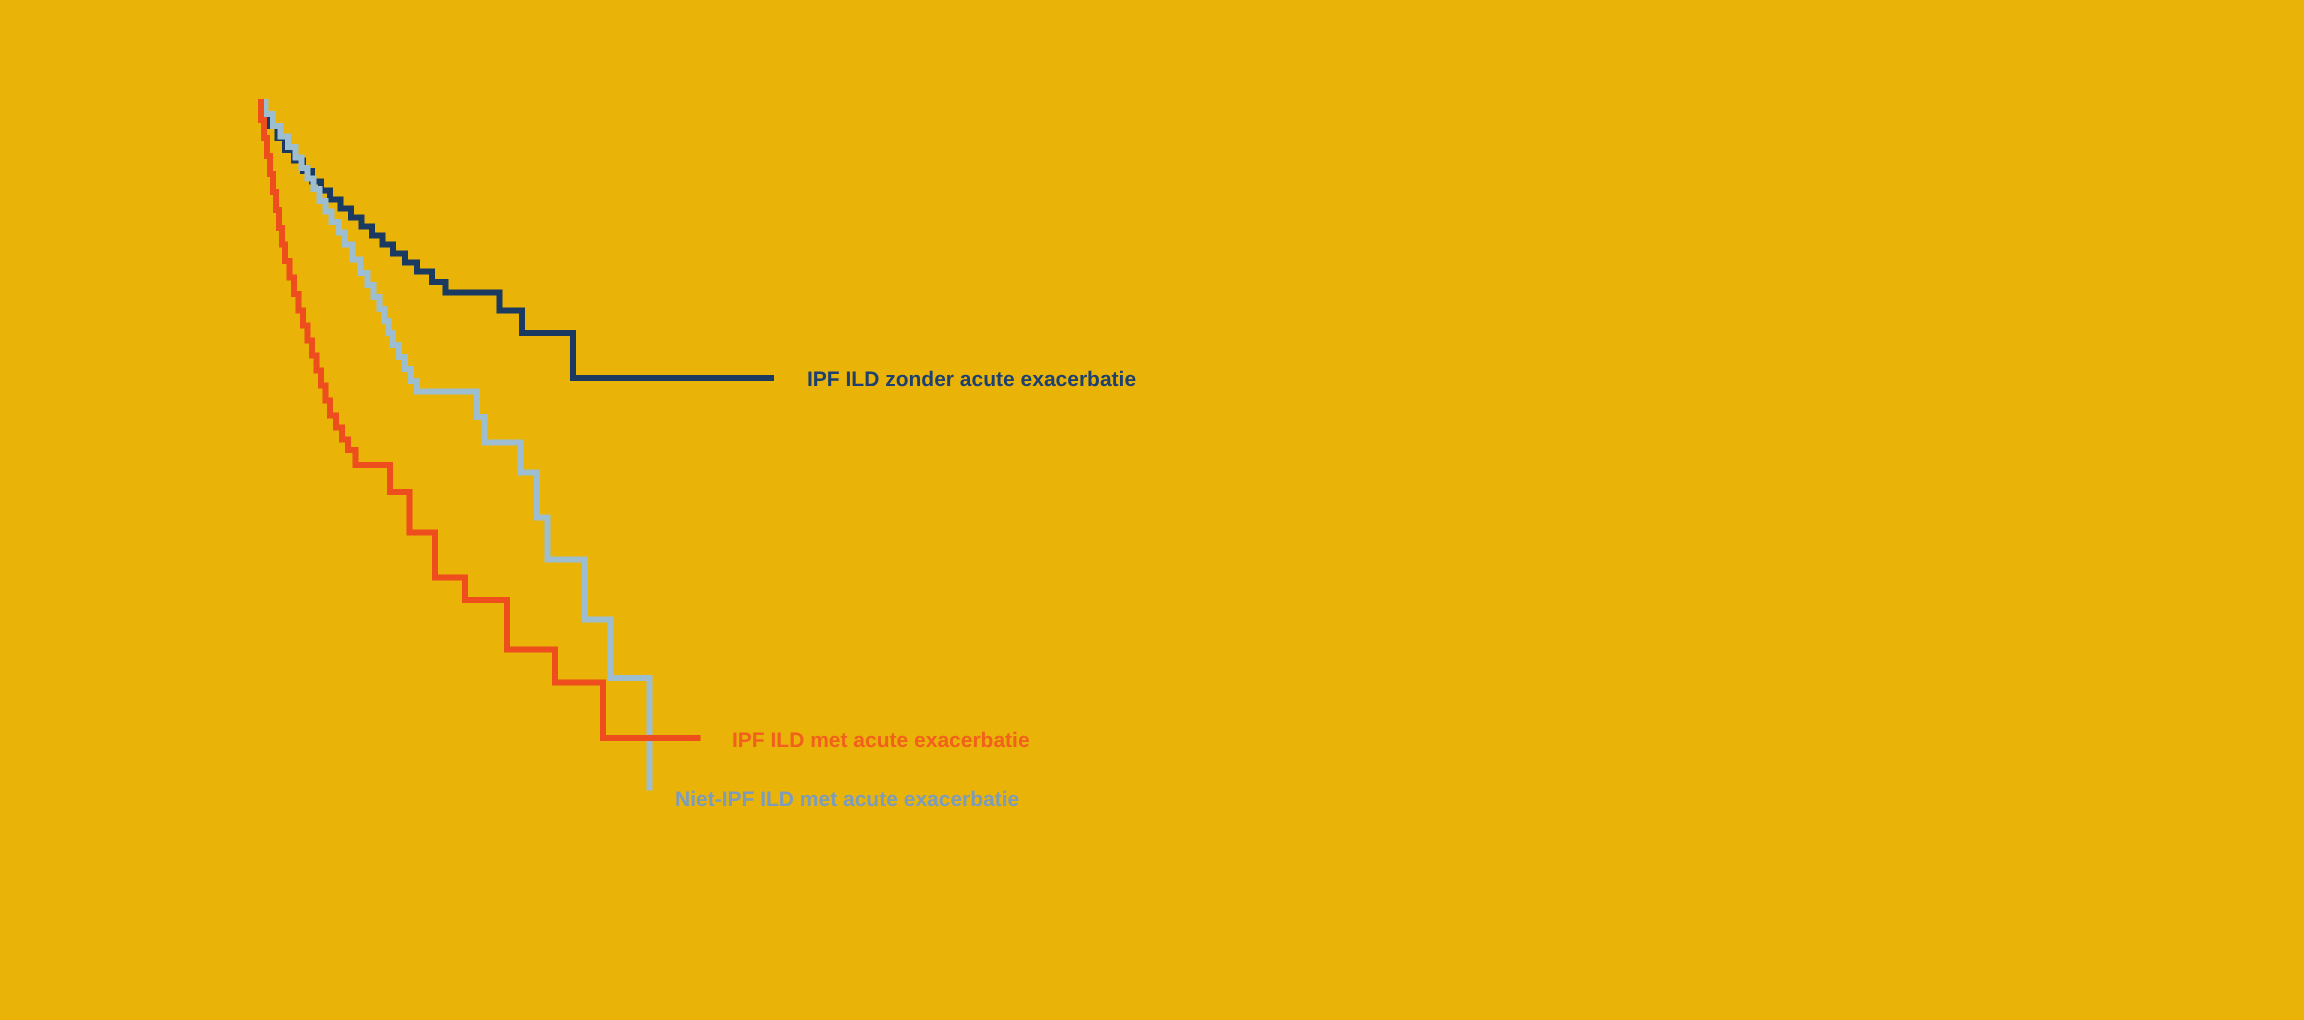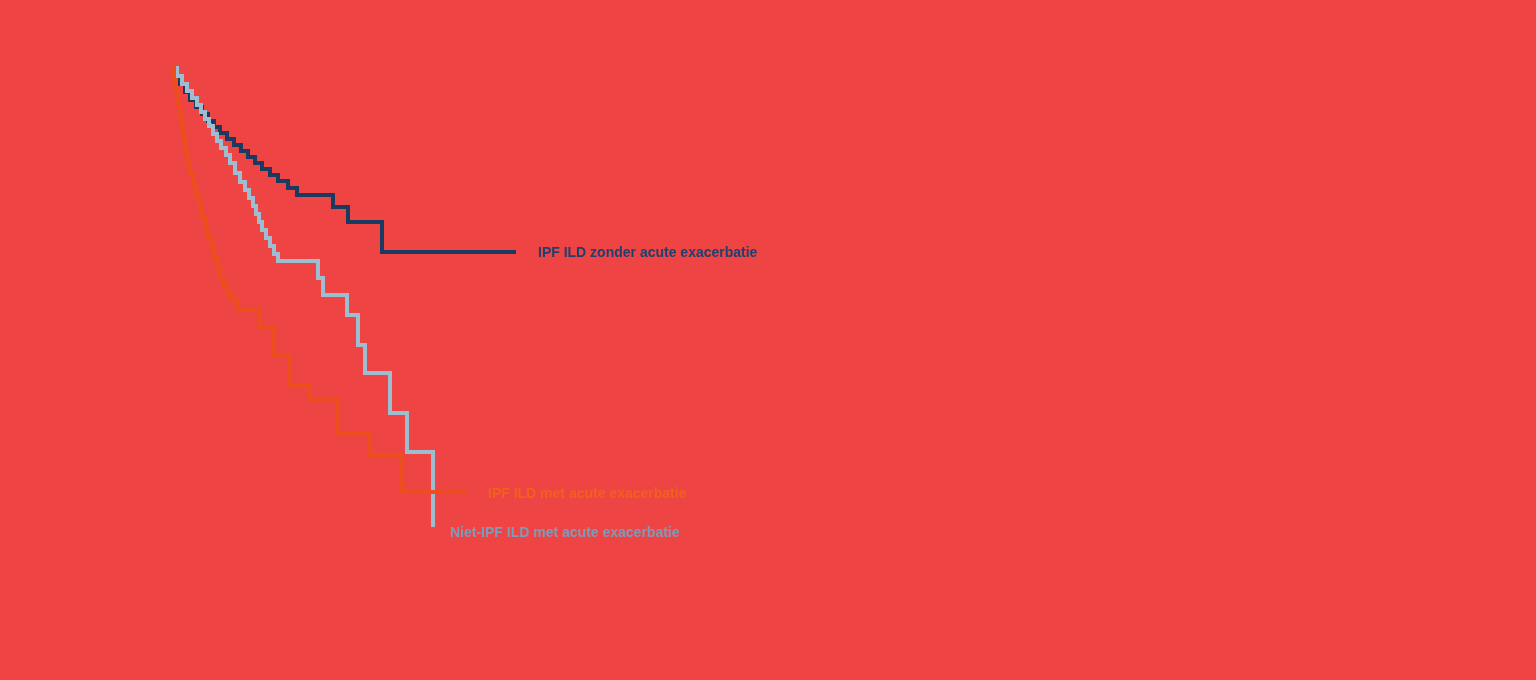--- a/index.html
+++ b/index.html
@@ -8,21 +8,21 @@
     background: #000000;
     width: 1536px;
     height: 680px;
     overflow: hidden;
     font-family: "Liberation Sans", sans-serif;
   }
   .stage {
     position: relative;
     width: 1536px;
     height: 680px;
-    background: #ef4444;
+    background: #eab308;
   }
   svg.km-chart {
     position: absolute;
     left: 0;
     top: 0;
   }
   path.km-path {
     fill: none;
     stroke-width: 4px;
     stroke-linejoin: miter;

